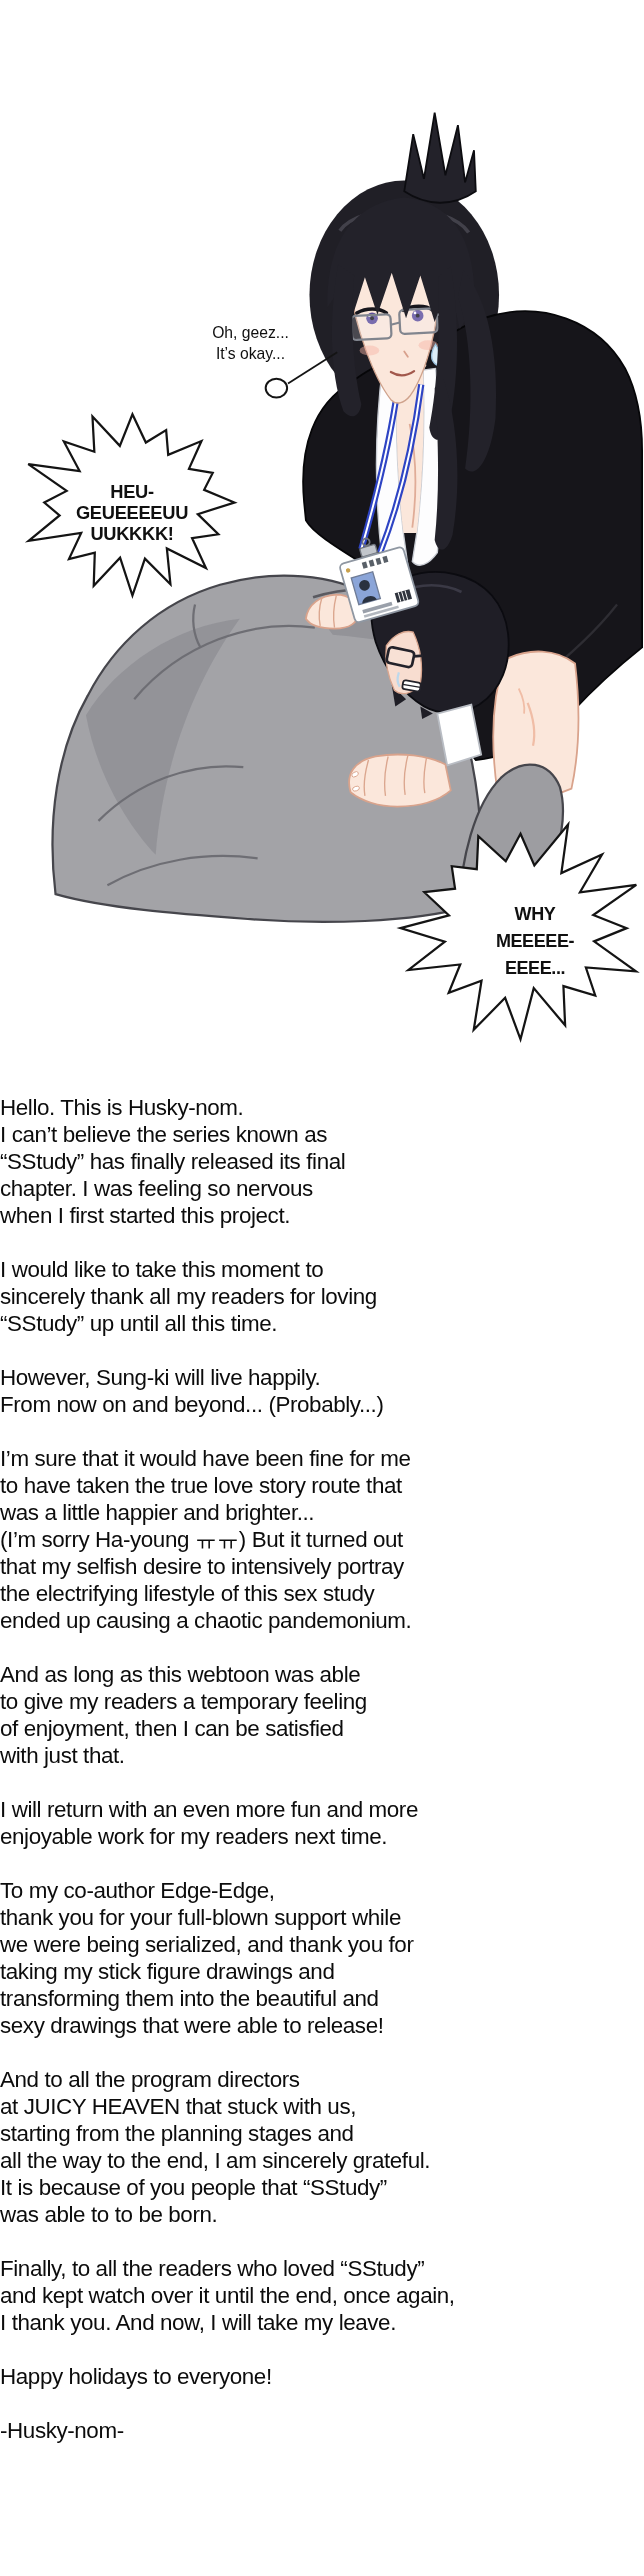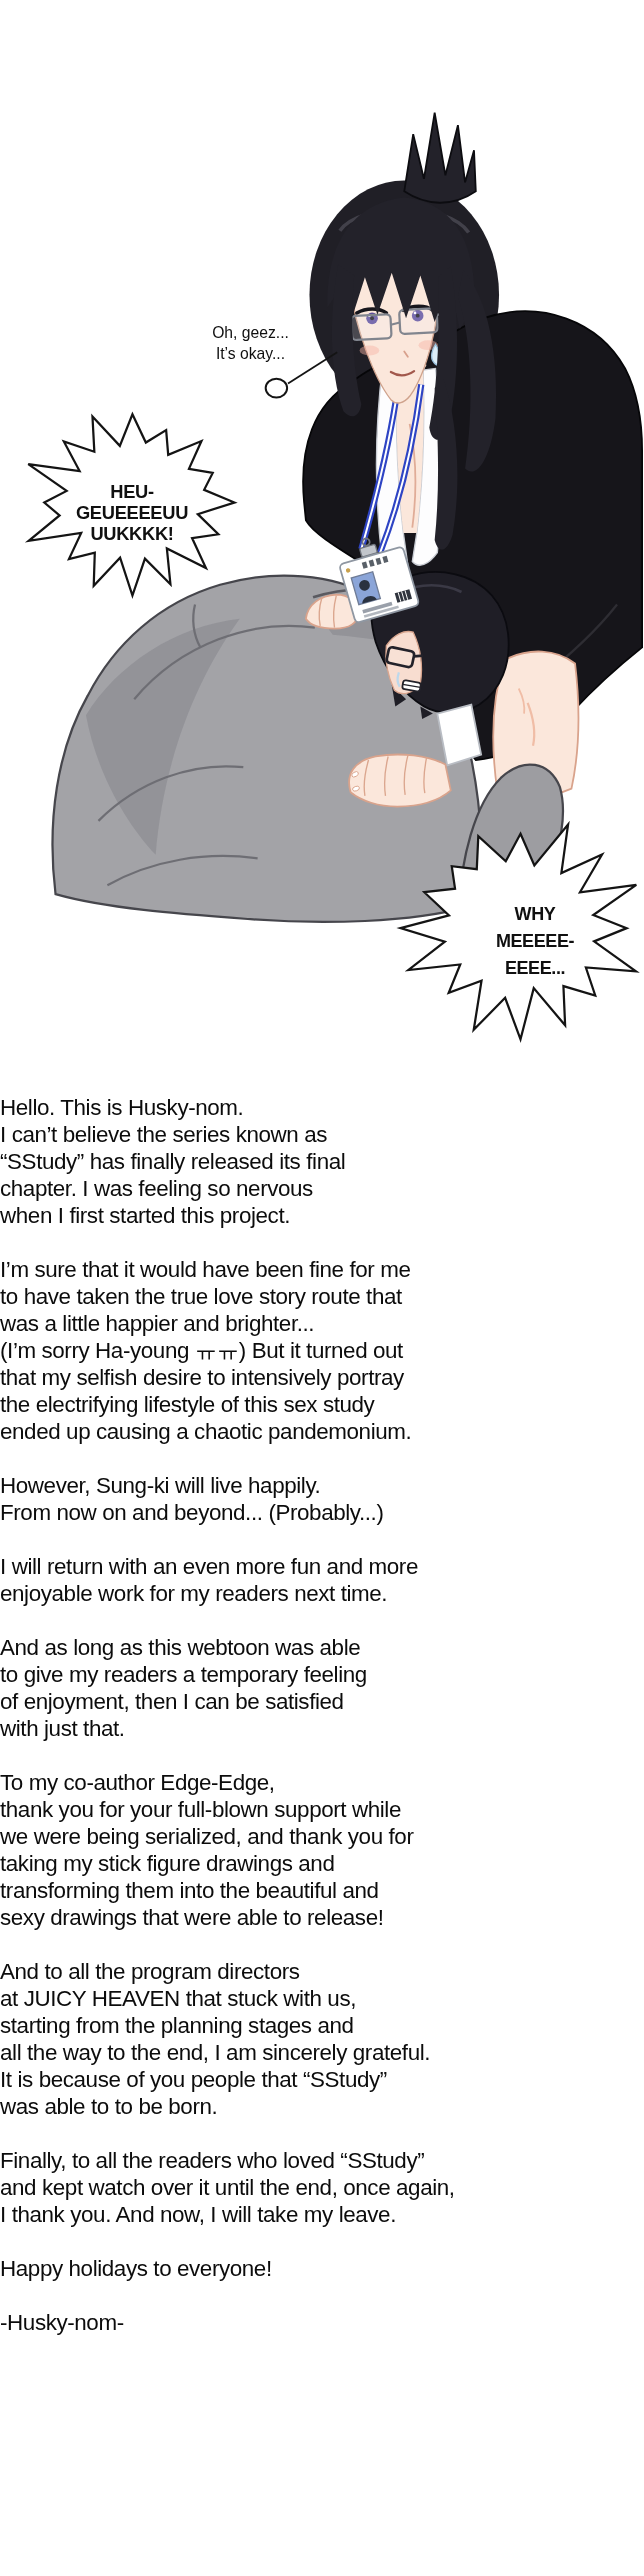--- a/index.html
+++ b/index.html
@@ -173,35 +173,38 @@
   <div class="speech why">WHY
 MEEEEE-
 EEEE...</div>
 
   <div class="letter">
     <p>Hello. This is Husky-nom.
 I can’t believe the series known as
 “SStudy” has finally released its final
 chapter. I was feeling so nervous
 when I first started this project.</p>
+    <p>I would like to take this moment to
+sincerely thank all my readers for loving
+“SStudy” up until all this time.</p>
+    <p>However, Sung-ki will live happily.
+From now on and beyond... (Probably...)</p>
     <p>I’m sure that it would have been fine for me
 to have taken the true love story route that
 was a little happier and brighter...
 (I’m sorry Ha-young ㅠㅠ) But it turned out
 that my selfish desire to intensively portray
 the electrifying lifestyle of this sex study
 ended up causing a chaotic pandemonium.</p>
-    <p>However, Sung-ki will live happily.
-From now on and beyond... (Probably...)</p>
-    <p>I will return with an even more fun and more
-enjoyable work for my readers next time.</p>
     <p>And as long as this webtoon was able
 to give my readers a temporary feeling
 of enjoyment, then I can be satisfied
 with just that.</p>
+    <p>I will return with an even more fun and more
+enjoyable work for my readers next time.</p>
     <p>To my co-author Edge-Edge,
 thank you for your full-blown support while
 we were being serialized, and thank you for
 taking my stick figure drawings and
 transforming them into the beautiful and
 sexy drawings that were able to release!</p>
     <p>And to all the program directors
 at JUICY HEAVEN that stuck with us,
 starting from the planning stages and
 all the way to the end, I am sincerely grateful.

